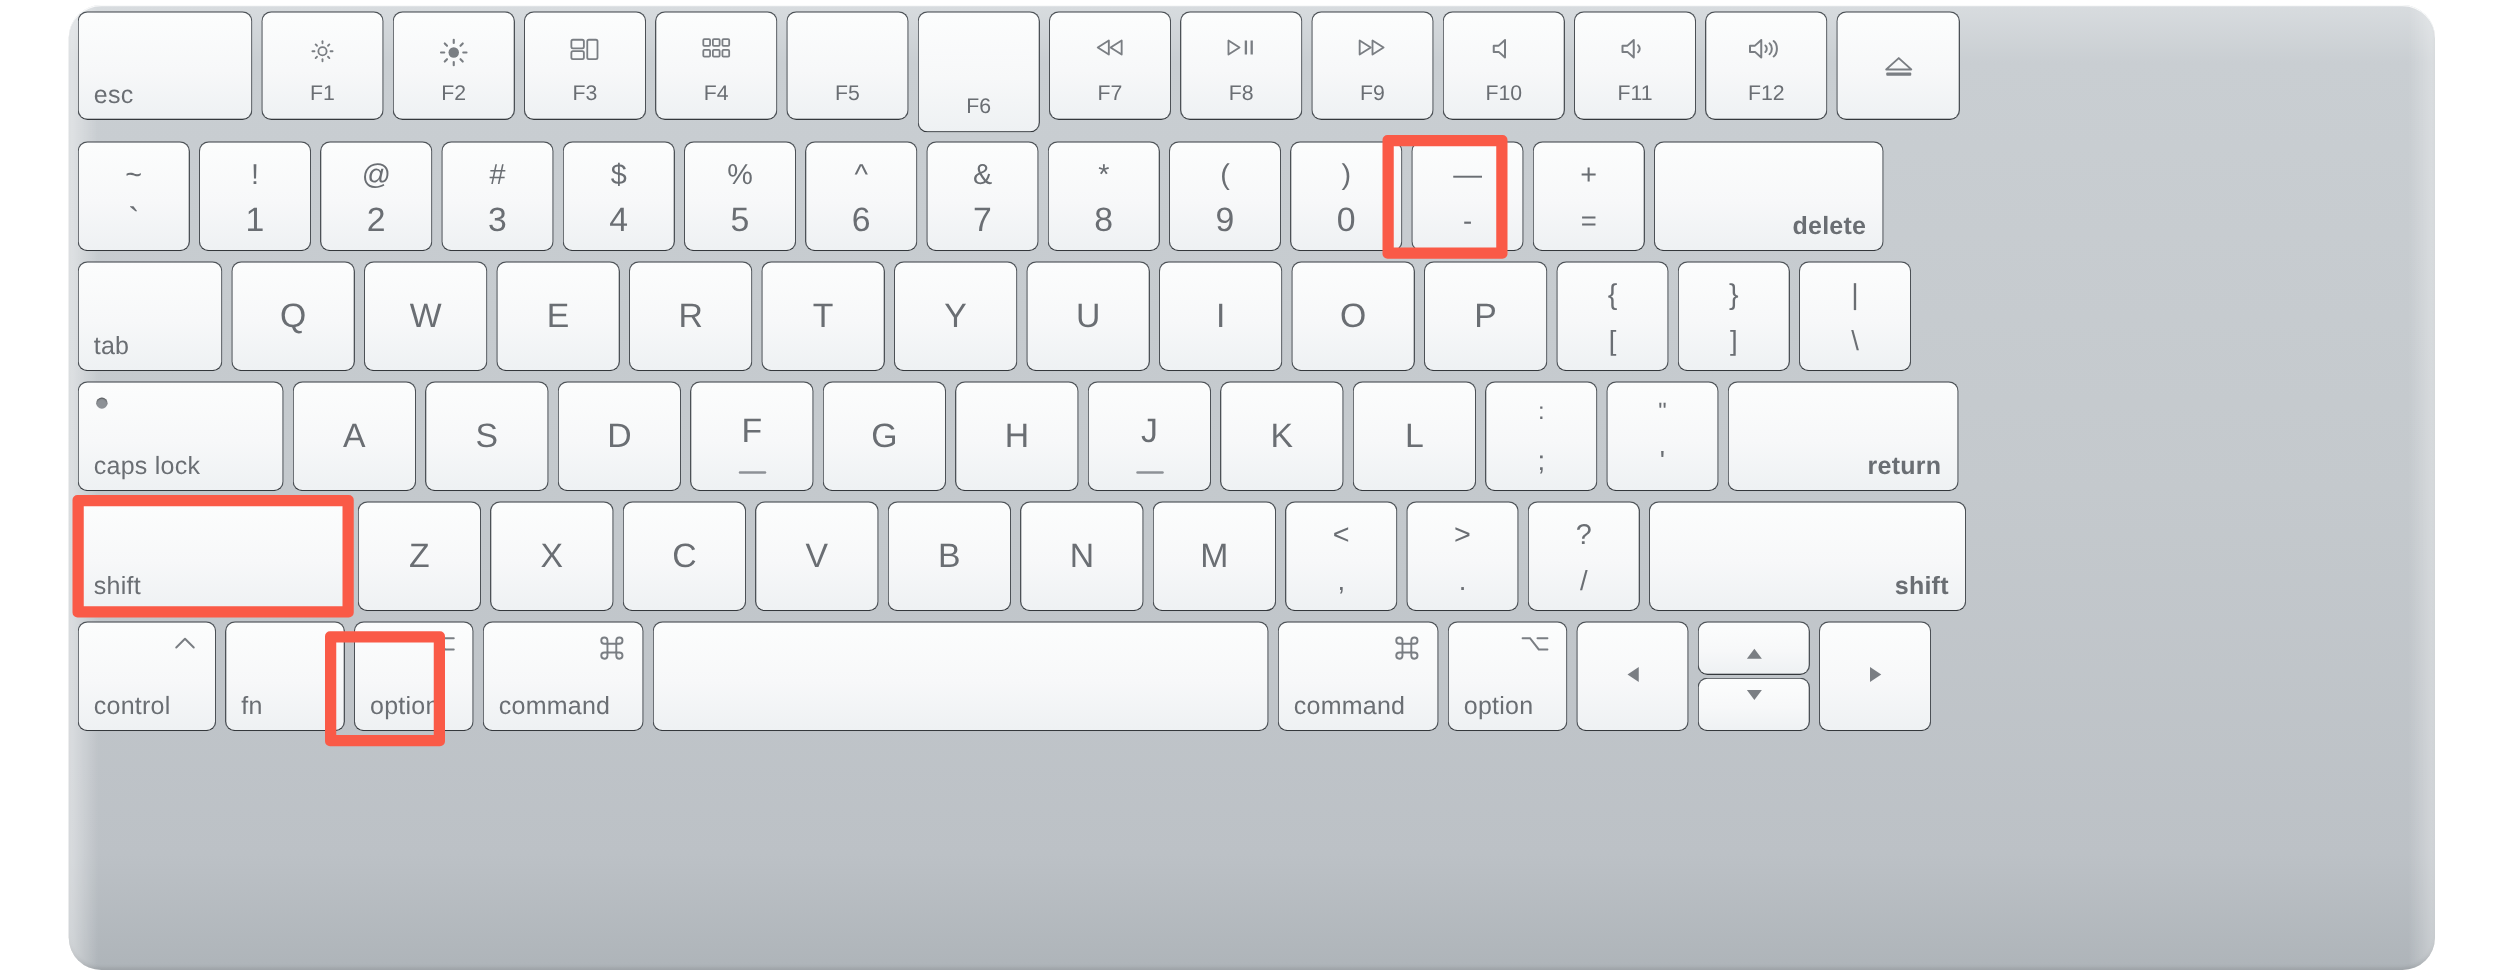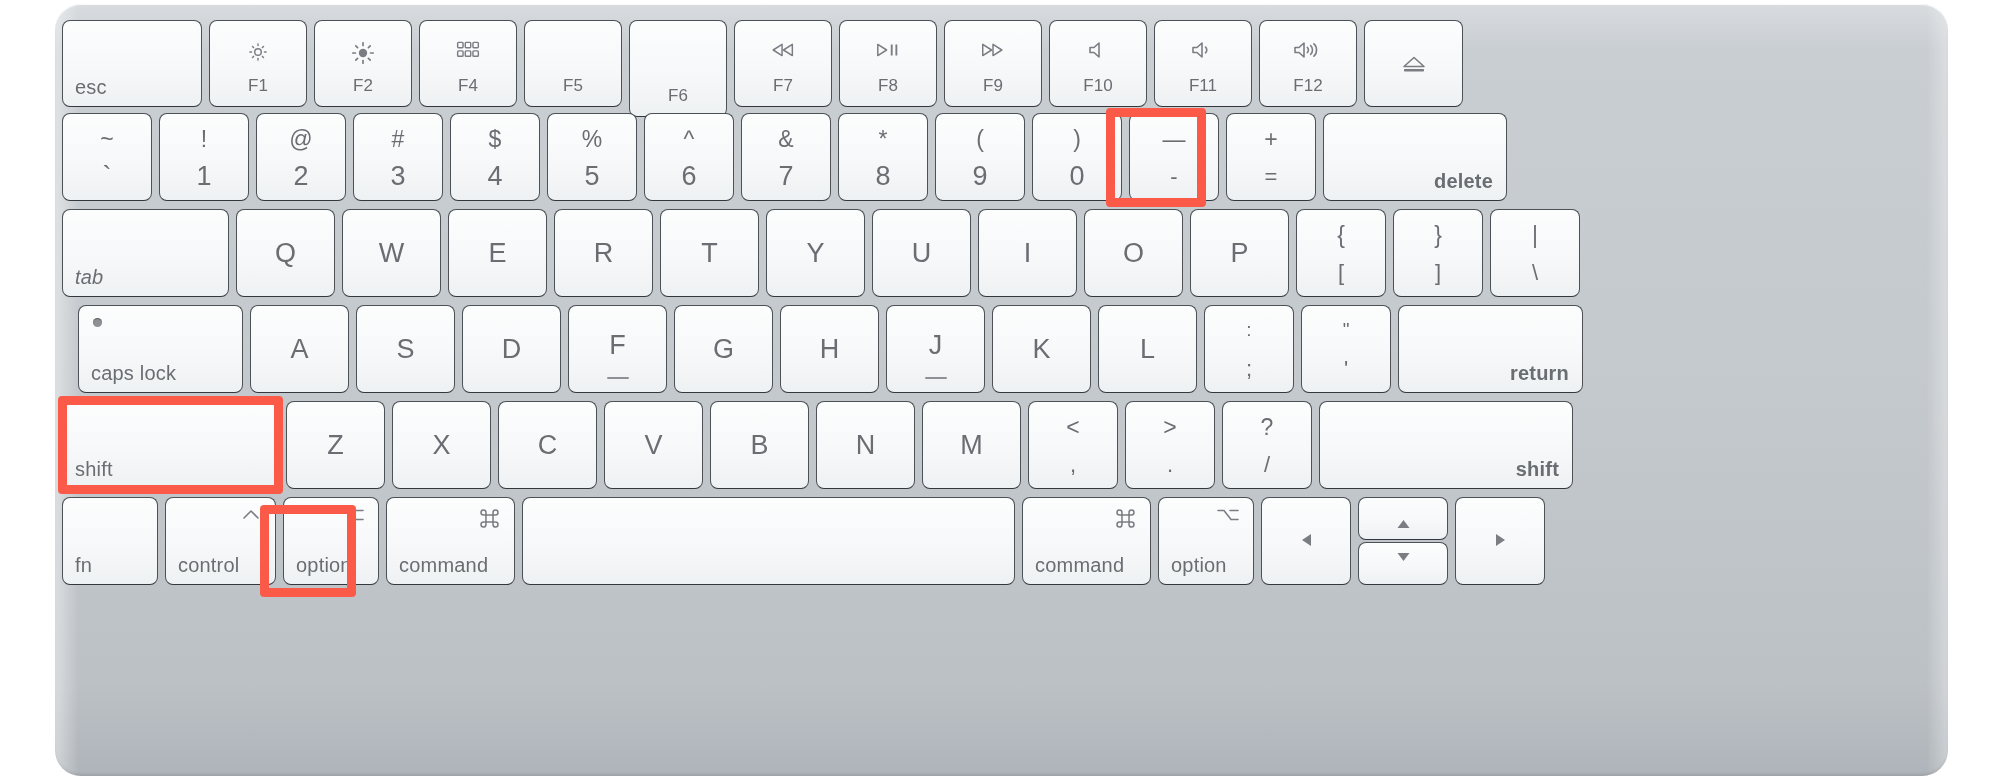--- a/index.html
+++ b/index.html
@@ -168,21 +168,21 @@
   svg.ico { stroke: #7a7e83; fill: none; stroke-width: 1.6; }
 </style>
 </head>
 <body>
 
 <div id="keyboard-root">
   <div class="chassis">
     <div class="chassis-inner"></div>
   </div>
 
-  <div class="row" style="left:62px; top:20px; gap:7px;">
+  <div class="row" style="left:62px; top:9px; gap:7px;">
     <div class="key" style="width:140px;height:87px;">
       <span class="lbl-word bl">esc</span>
     </div>
     <div class="key" style="width:98px;height:87px;padding-left:45px;">
       <span class="lbl-fn-icon">
         <svg class="ico" width="22" height="22" viewBox="0 0 24 24">
             <circle cx="12" cy="12" r="3.6"></circle>
             <g stroke-linecap="round">
               <line x1="12" y1="3.2" x2="12" y2="5"></line>
               <line x1="12" y1="19" x2="12" y2="20.8"></line>
@@ -210,20 +210,30 @@
               <line x1="17.4" y1="17.4" x2="19.2" y2="19.2"></line>
               <line x1="19.2" y1="4.8" x2="17.4" y2="6.6"></line>
               <line x1="6.6" y1="17.4" x2="4.8" y2="19.2"></line>
             </g>
           </svg>
       </span>
       <span class="lbl-fn-name">F2</span>
     </div>
     <div class="key" style="width:98px;height:87px;">
       <span class="lbl-fn-icon">
+        <svg class="ico" width="26" height="20" viewBox="0 0 28 22">
+            <rect x="2" y="2" width="11" height="7.5" rx="1.4"></rect>
+            <rect x="16" y="2" width="9" height="17" rx="1.4"></rect>
+            <rect x="2" y="12" width="11" height="7" rx="1.4"></rect>
+          </svg>
+      </span>
+      <span class="lbl-fn-name">F3</span>
+    </div>
+    <div class="key" style="width:98px;height:87px;">
+      <span class="lbl-fn-icon">
         <svg class="ico" width="24" height="18" viewBox="0 0 26 20">
             <rect x="1.5" y="1.5" width="6" height="6" rx="1"></rect>
             <rect x="10" y="1.5" width="6" height="6" rx="1"></rect>
             <rect x="18.5" y="1.5" width="6" height="6" rx="1"></rect>
             <rect x="1.5" y="11" width="6" height="6" rx="1"></rect>
             <rect x="10" y="11" width="6" height="6" rx="1"></rect>
             <rect x="18.5" y="11" width="6" height="6" rx="1"></rect>
           </svg>
       </span>
       <span class="lbl-fn-name">F4</span>
@@ -354,21 +364,21 @@
     <div class="key" style="width:90px;height:88px;">
       <span class="lbl-top">+</span>
       <span class="lbl-bot small">=</span>
     </div>
     <div class="key" style="width:184px;height:88px;">
       <span class="lbl-word br">delete</span>
     </div>
   </div>
 
   <div class="row" style="left:62px; top:209px; gap:7px;">
-    <div class="key" style="width:167px;height:88px;font-style:italic;">
+    <div class="key" style="width:116px;height:88px;">
       <span class="lbl-word bl">tab</span>
     </div>
     <div class="key" style="width:99px;height:88px;">
       <span class="lbl-center-big">Q</span>
     </div>
     <div class="key" style="width:99px;height:88px;">
       <span class="lbl-center-big">W</span>
     </div>
     <div class="key" style="width:99px;height:88px;">
       <span class="lbl-center-big">E</span>
@@ -402,21 +412,21 @@
       <span class="lbl-top">}</span>
       <span class="lbl-bot small">]</span>
     </div>
     <div class="key" style="width:90px;height:88px;">
       <span class="lbl-top">|</span>
       <span class="lbl-bot small">\</span>
     </div>
   </div>
 
   <div class="row" style="left:62px; top:305px; gap:7px;">
-    <div class="key" style="width:165px;height:88px;margin-left:16px;">
+    <div class="key" style="width:165px;height:88px;">
       <span class="caps-led"></span>
       <span class="lbl-word bl">caps lock</span>
     </div>
     <div class="key" style="width:99px;height:88px;">
       <span class="lbl-center-big">A</span>
     </div>
     <div class="key" style="width:99px;height:88px;">
       <span class="lbl-center-big">S</span>
     </div>
     <div class="key" style="width:99px;height:88px;">
@@ -491,30 +501,30 @@
     <div class="key" style="width:90px;height:88px;">
       <span class="lbl-top">?</span>
       <span class="lbl-bot small">/</span>
     </div>
     <div class="key" style="width:254px;height:88px;">
       <span class="lbl-word br">shift</span>
     </div>
   </div>
 
   <div class="row" style="left:62px; top:497px; gap:7px;">
-    <div class="key" style="width:96px;height:88px;">
-      <span class="lbl-word bl">fn</span>
-    </div>
     <div class="key" style="width:111px;height:88px;">
       <span class="glyph-tr">
         <svg class="ico" width="20" height="13" viewBox="0 0 20 13" stroke-linecap="round" stroke-linejoin="round">
             <polyline points="3,10 10,3 17,10"></polyline>
           </svg>
       </span>
       <span class="lbl-word bl">control</span>
+    </div>
+    <div class="key" style="width:96px;height:88px;">
+      <span class="lbl-word bl">fn</span>
     </div>
     <div class="key" style="width:96px;height:88px;">
       <span class="glyph-tr">
         <svg class="ico" width="22" height="14" viewBox="0 0 22 14" stroke-linecap="round">
             <polyline points="1,2.5 7,2.5 14,11.5 21,11.5"></polyline>
             <line x1="13" y1="2.5" x2="21" y2="2.5"></line>
           </svg>
       </span>
       <span class="lbl-word bl">option</span>
     </div>

